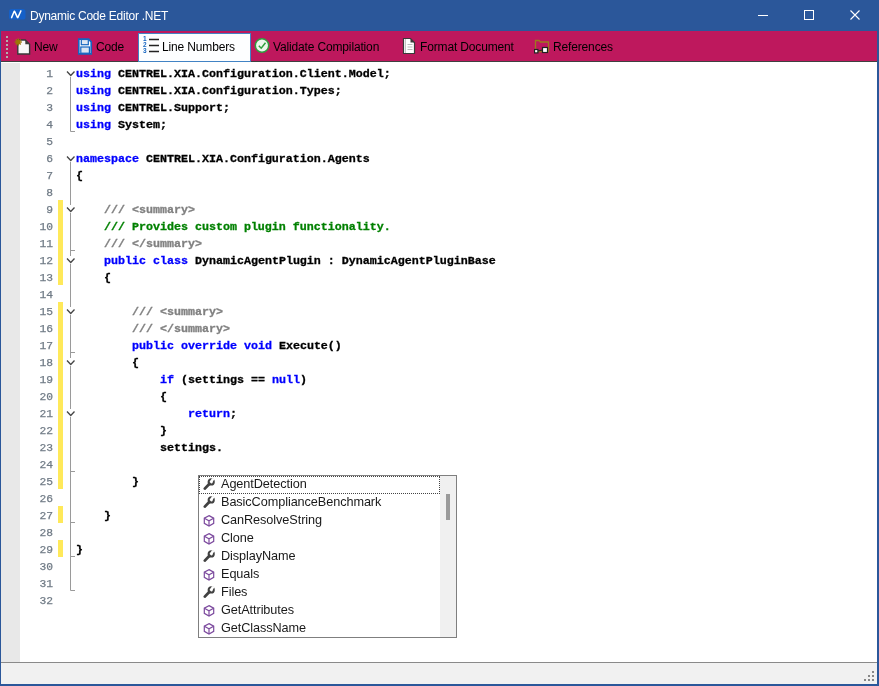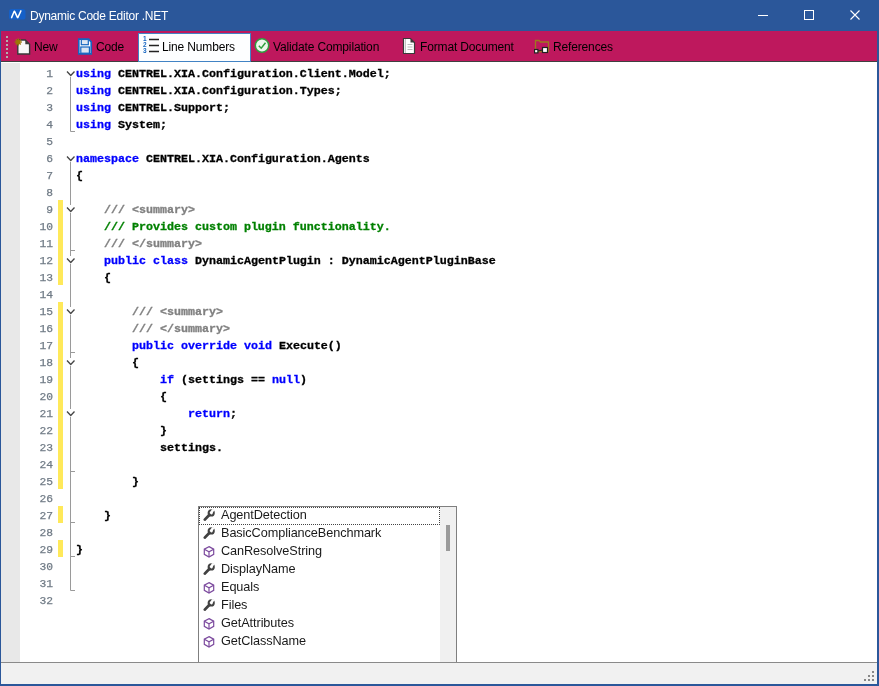--- a/index.html
+++ b/index.html
@@ -16,21 +16,21 @@
 #editor { position:absolute; left:1px; top:63px; width:876px; height:599px; background:#fff; }
 #lmargin { position:absolute; left:0px; top:0px; width:19px; height:599px; background:#e8e8e8; }
 #lnums { position:absolute; left:18px; top:2.5px; width:34px; }
 .ln { height:17px; line-height:17px; text-align:right; font-family:"Liberation Mono",monospace;
   font-size:11.3px; color:#6f7a85; -webkit-text-stroke:0.25px currentColor; }
 .ybar { position:absolute; left:56.5px; width:5px; background:#ffe95a; }
 #code { position:absolute; left:75px; top:2.5px; }
 .cl { height:17px; line-height:17px; white-space:pre; font-family:"Liberation Mono",monospace;
   font-size:11.667px; color:#000;font-weight:bold; -webkit-text-stroke:0.3px currentColor; }
 .k { color:#0000fe; } .g { color:#008000; } .d { color:#808080;margin-top:16px; }
-#popup { position:absolute; left:198px; top:506px; width:259px; height:163px; background:#fff; border:1px solid #7f7f7f; }
+#popup { position:absolute; left:198px; top:475px; width:259px; height:163px; background:#fff; border:1px solid #7f7f7f; }
 .prow { position:relative; height:18px; width:241px; }
 .prow.sel { outline:1px dotted #444; outline-offset:-1px; }
 .pic { position:absolute; left:3px; top:2px; }
 .ptx { position:absolute; left:22px; top:0.8px; font-size:12.7px; letter-spacing:-0.08px; color:#1a1a1a; }
 #ptrack { position:absolute; right:0; top:0; width:16px; height:161px; background:#f0f0f0; }
 #pthumb { position:absolute; left:6px; top:18px; width:3.5px; height:26px; background:#9a9a9a; }
 #statusbar { position:absolute; left:1px; top:662px; width:876px; height:22px; background:#f1f1f1; border-top:1.3px solid #8a8a8a; }
 #lborder { position:absolute; left:0; top:31px; width:1px; height:655px; background:#2b579a; }
 #rborder { position:absolute; left:877px; top:31px; width:2px; height:655px; background:#2b579a; }
 #bborder { position:absolute; left:0; top:684px; width:879px; height:2px; background:#2b579a; }
@@ -235,20 +235,29 @@
         <span class="pic"><svg width="14" height="14" viewBox="0 0 14 14">
             <g fill="none" stroke="#7c4a9e" stroke-width="1.2">
               <path d="M7 1.6 L11.7 4.2 L11.7 9.4 L7 12 L2.3 9.4 L2.3 4.2 Z"></path>
               <path d="M2.3 4.2 L7 6.8 L11.7 4.2 M7 6.8 L7 12"></path>
             </g>
           </svg></span>
         <span class="ptx">CanResolveString</span>
       </div>
 <div class="prow">
         <span class="pic"><svg width="14" height="14" viewBox="0 0 14 14">
+            <g fill="none" stroke="#7c4a9e" stroke-width="1.2">
+              <path d="M7 1.6 L11.7 4.2 L11.7 9.4 L7 12 L2.3 9.4 L2.3 4.2 Z"></path>
+              <path d="M2.3 4.2 L7 6.8 L11.7 4.2 M7 6.8 L7 12"></path>
+            </g>
+          </svg></span>
+        <span class="ptx">Clone</span>
+      </div>
+<div class="prow">
+        <span class="pic"><svg width="14" height="14" viewBox="0 0 14 14">
             <circle cx="9.2" cy="3.9" r="2.55" stroke="#414141" stroke-width="2.1" fill="none"></circle>
             <line x1="9.2" y1="3.9" x2="11.2" y2="0.6" stroke="#ffffff" stroke-width="2.6"></line>
             <line x1="7.5" y1="5.7" x2="2.8" y2="10.6" stroke="#414141" stroke-width="2.8" stroke-linecap="round"></line>
           </svg></span>
         <span class="ptx">DisplayName</span>
       </div>
 <div class="prow">
         <span class="pic"><svg width="14" height="14" viewBox="0 0 14 14">
             <g fill="none" stroke="#7c4a9e" stroke-width="1.2">
               <path d="M7 1.6 L11.7 4.2 L11.7 9.4 L7 12 L2.3 9.4 L2.3 4.2 Z"></path>

